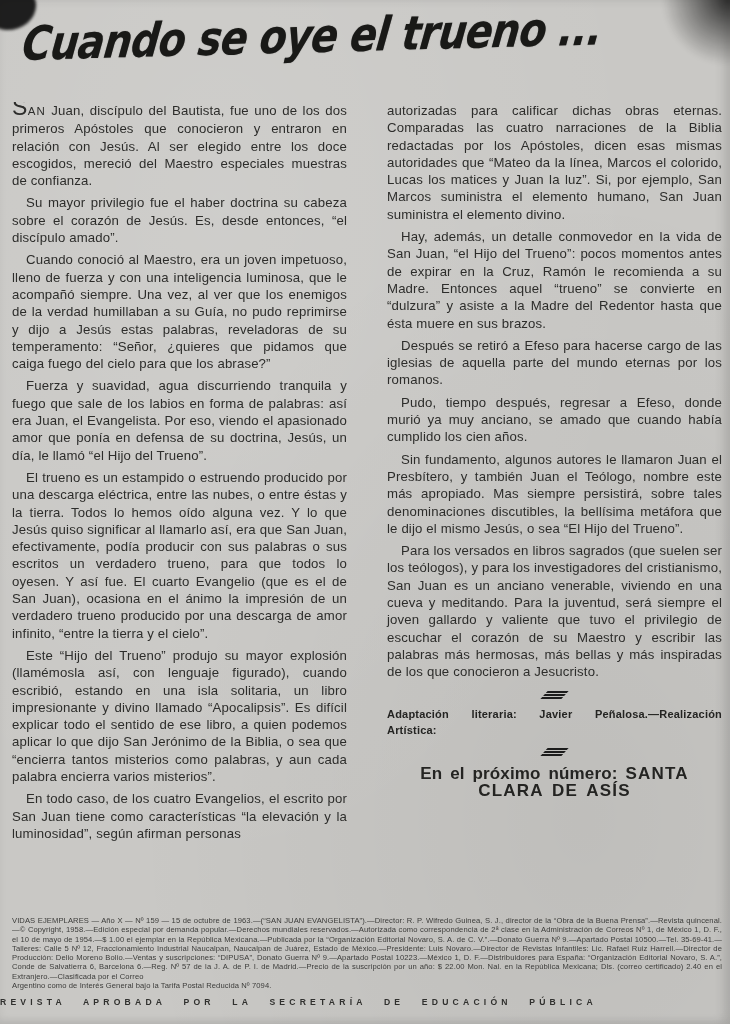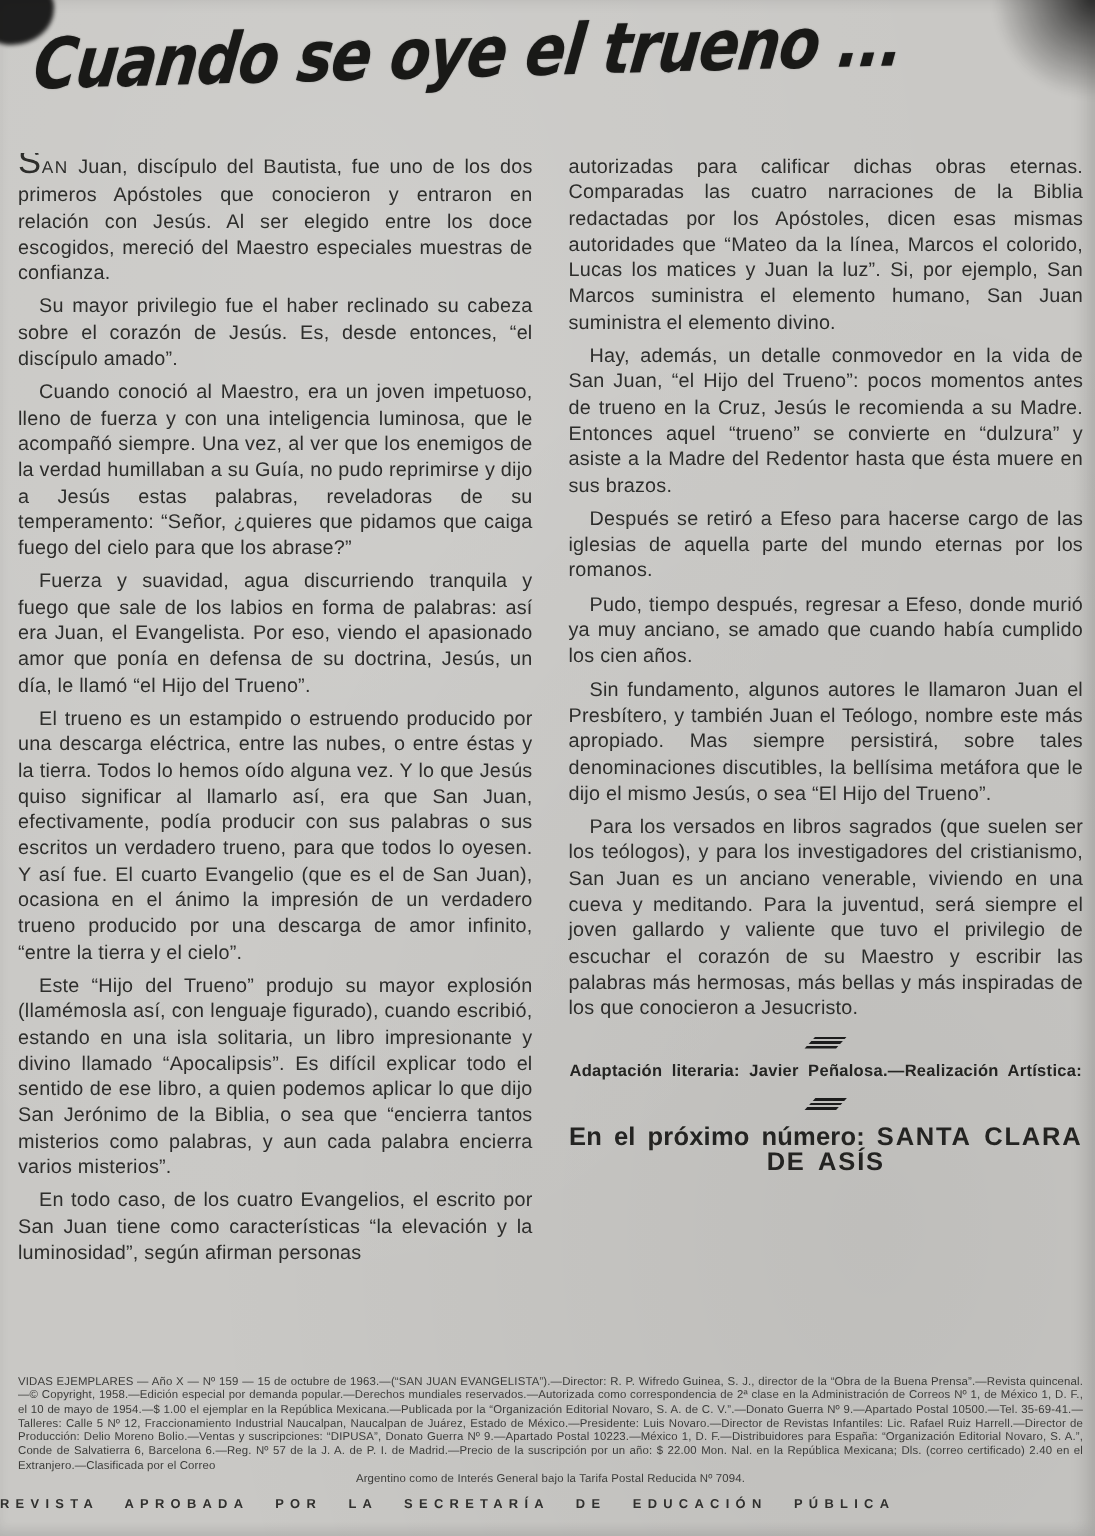--- a/index.html
+++ b/index.html
@@ -42,55 +42,55 @@
     font-style:italic;font-weight:700;
     font-size:47px;letter-spacing:-1px;white-space:nowrap;
     color:#191917;
     transform:scaleX(0.84) skewX(-9deg) rotate(-1.3deg);
     transform-origin:left top;
     text-shadow:0 0 1px rgba(20,20,20,.45);
   }
   
   .columns{
     position:absolute;top:102px;left:12px;right:8px;height:812px;
-    display:flex;gap:24px;overflow:hidden;
+    display:flex;gap:40px;overflow:hidden;
   }
   .col{
     flex:1 1 0;
     text-align:justify;
     font-size:13.2px;line-height:17.3px;
     letter-spacing:.15px;
     color:var(--ink);
   }
   .col p{margin:0 0 5px;text-indent:14px;}
   .col p.p-first{text-indent:0;}
   .lead-cap{font-size:23px;font-weight:400;line-height:10px;letter-spacing:.5px;}
   .lead-small{font-size:11.5px;letter-spacing:1px;}
   
   .divider{
     width:21px;height:8px;margin:10px auto 7px;
     transform:skewX(-42deg);
     background:repeating-linear-gradient(0deg,#1c1c1c 0 1.7px, rgba(0,0,0,0) 1.7px 3.1px);
   }
   .credits{
-    font-size:11px;font-weight:700;text-align:center;
+    font-size:11px;font-weight:700;
     line-height:16px;color:#242422;letter-spacing:.2px;word-spacing:3px;
   }
   .next-issue{
     margin-top:9px;font-size:17px;font-weight:700;text-align:center;
     color:#242422;word-spacing:3px;
   }
   .next-issue .next-title{letter-spacing:1.2px;}
   
   .masthead{
     position:absolute;top:916px;left:12px;right:8px;
     font-size:7.6px;line-height:9.3px;
     text-align:justify;color:#3b3b39;letter-spacing:.1px;
   }
-  .masthead-last{text-align:center;}
+  .masthead-last{}
   
   .approval{
     position:absolute;top:997px;left:0;right:0;
     font-size:8.6px;font-weight:700;
     letter-spacing:4.2px;word-spacing:11px;color:#30302e;
   }
 </style>
 </head>
 <body>
 
@@ -98,31 +98,31 @@
 
   <div class="corner-tl"></div>
   <div class="corner-tr"></div>
 
   <h1 class="title">Cuando se oye el trueno ...</h1>
 
   <div class="columns">
 
     <div class="col">
       <p class="p-first"><span class="lead-cap">S</span><span class="lead-small">AN</span><span> Juan, discípulo del Bautista, fue uno de los dos primeros Apóstoles que conocieron y entraron en relación con Jesús. Al ser elegido entre los doce escogidos, mereció del Maestro especiales muestras de confianza.</span></p>
-      <p>Su mayor privilegio fue el haber reclinado su cabeza sobre el corazón de Jesús. Es, desde entonces, “el discípulo amado”.</p>
+      <p>Su mayor privilegio fue el haber doctrina su cabeza sobre el corazón de Jesús. Es, desde entonces, “el discípulo amado”.</p>
       <p>Cuando conoció al Maestro, era un joven impetuoso, lleno de fuerza y con una inteligencia luminosa, que le acompañó siempre. Una vez, al ver que los enemigos de la verdad humillaban a su Guía, no pudo reprimirse y dijo a Jesús estas palabras, reveladoras de su temperamento: “Señor, ¿quieres que pidamos que caiga fuego del cielo para que los abrase?”</p>
       <p>Fuerza y suavidad, agua discurriendo tranquila y fuego que sale de los labios en forma de palabras: así era Juan, el Evangelista. Por eso, viendo el apasionado amor que ponía en defensa de su doctrina, Jesús, un día, le llamó “el Hijo del Trueno”.</p>
       <p>El trueno es un estampido o estruendo producido por una descarga eléctrica, entre las nubes, o entre éstas y la tierra. Todos lo hemos oído alguna vez. Y lo que Jesús quiso significar al llamarlo así, era que San Juan, efectivamente, podía producir con sus palabras o sus escritos un verdadero trueno, para que todos lo oyesen. Y así fue. El cuarto Evangelio (que es el de San Juan), ocasiona en el ánimo la impresión de un verdadero trueno producido por una descarga de amor infinito, “entre la tierra y el cielo”.</p>
       <p>Este “Hijo del Trueno” produjo su mayor explosión (llamémosla así, con lenguaje figurado), cuando escribió, estando en una isla solitaria, un libro impresionante y divino llamado “Apocalipsis”. Es difícil explicar todo el sentido de ese libro, a quien podemos aplicar lo que dijo San Jerónimo de la Biblia, o sea que “encierra tantos misterios como palabras, y aun cada palabra encierra varios misterios”.</p>
       <p>En todo caso, de los cuatro Evangelios, el escrito por San Juan tiene como características “la elevación y la luminosidad”, según afirman personas</p>
     </div>
 
     <div class="col">
       <p class="p-first">autorizadas para calificar dichas obras eternas. Comparadas las cuatro narraciones de la Biblia redactadas por los Apóstoles, dicen esas mismas autoridades que “Mateo da la línea, Marcos el colorido, Lucas los matices y Juan la luz”. Si, por ejemplo, San Marcos suministra el elemento humano, San Juan suministra el elemento divino.</p>
-      <p>Hay, además, un detalle conmovedor en la vida de San Juan, “el Hijo del Trueno”: pocos momentos antes de trueno en la Cruz, Jesús le recomienda a su Madre. Entonces aquel “trueno” se convierte en “dulzura” y asiste a la Madre del Redentor hasta que ésta muere en sus brazos.</p>
+      <p>Hay, además, un detalle conmovedor en la vida de San Juan, “el Hijo del Trueno”: pocos momentos antes de expirar en la Cruz, Ramón le recomienda a su Madre. Entonces aquel “trueno” se convierte en “dulzura” y asiste a la Madre del Redentor hasta que ésta muere en sus brazos.</p>
       <p>Después se retiró a Efeso para hacerse cargo de las iglesias de aquella parte del mundo eternas por los romanos.</p>
       <p>Pudo, tiempo después, regresar a Efeso, donde murió ya muy anciano, se amado que cuando había cumplido los cien años.</p>
       <p>Sin fundamento, algunos autores le llamaron Juan el Presbítero, y también Juan el Teólogo, nombre este más apropiado. Mas siempre persistirá, sobre tales denominaciones discutibles, la bellísima metáfora que le dijo el mismo Jesús, o sea “El Hijo del Trueno”.</p>
       <p>Para los versados en libros sagrados (que suelen ser los teólogos), y para los investigadores del cristianismo, San Juan es un anciano venerable, viviendo en una cueva y meditando. Para la juventud, será siempre el joven gallardo y valiente que tuvo el privilegio de escuchar el corazón de su Maestro y escribir las palabras más hermosas, más bellas y más inspiradas de los que conocieron a Jesucristo.</p>
 
       <div class="divider"></div>
 
       <div class="credits">
         <div>Adaptación literaria: Javier Peñalosa.—Realización Artística:</div>
       </div>

